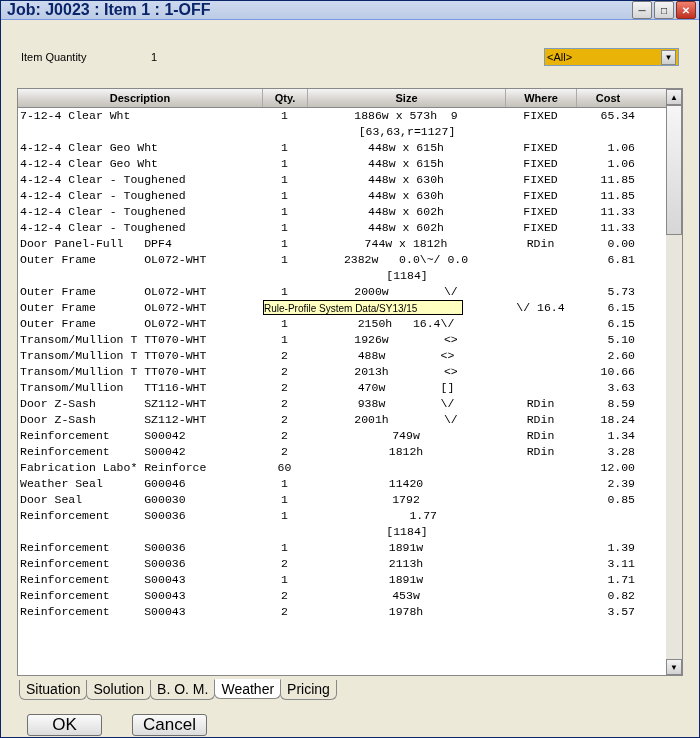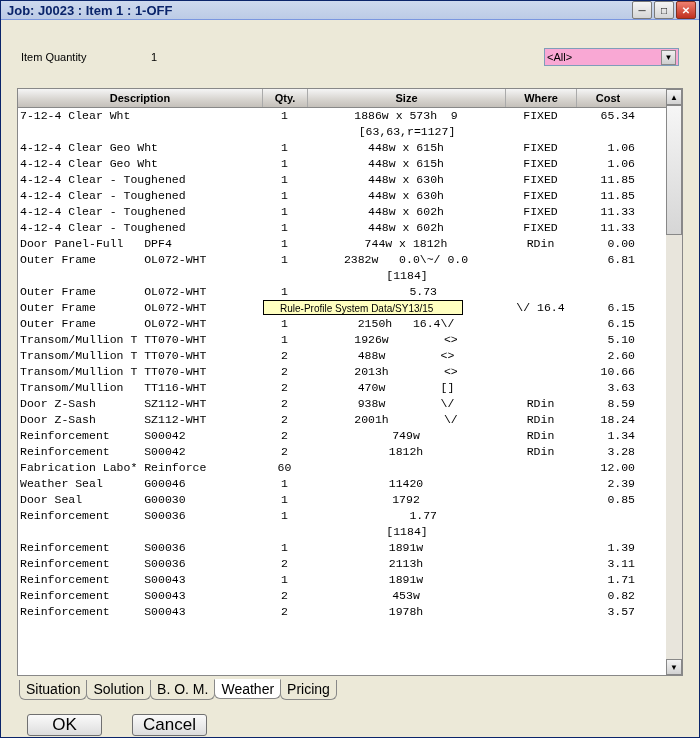--- a/index.html
+++ b/index.html
@@ -21,21 +21,21 @@
   .titlebar {
     height: 22px;
     background: linear-gradient(#cdd9ee,#bccbe6);
     display: flex;
     align-items: center;
     padding-left: 6px;
     border-bottom: 1px solid #7a96df;
   }
   .titlebar-text {
     flex: 1;
-    font-size: 13px;
+    font-size: 16px;
     color: #0a246a;
     font-weight: bold;
   }
   .win-btns { display: flex; gap: 2px; padding-right: 3px; }
   .win-btn {
     width: 20px; height: 18px;
     border: 1px solid #7a7a7a;
     background: linear-gradient(#f5f5f5,#d5d5d5);
     border-radius: 2px;
     display: flex; align-items: center; justify-content: center;
@@ -55,21 +55,21 @@
   .toprow {
     display: flex;
     align-items: center;
     margin: 18px 4px 6px 4px;
   }
   .toprow .iql { width: 130px; }
   .toprow .iqv { flex: 1; }
   .combo {
     width: 135px;
     border: 1px solid #7f9db9;
-    background: #f9a8d4;
+    background: #eab308;
     height: 18px;
     display: flex; align-items: center;
     padding: 0 2px;
   }
   .combo .ct { flex: 1; font-size: 11px; }
   .combo .cb {
     width: 15px; height: 15px;
     background: linear-gradient(#f0f0f0,#cfcfcf);
     border: 1px solid #888;
     display: flex; align-items: center; justify-content: center;
@@ -134,21 +134,21 @@
   .subrow .spacer { width: 290px; }
   .subrow .val { width:198px; text-align:center; }
   .tooltip-row .c-qty {
     width: 200px;
     text-align: left;
     position: relative;
     background: #ffffc0;
     border: 1px solid #000;
     font-family: "Tahoma", sans-serif;
     font-size: 10px;
-    padding: 0 16px;
+    padding: 0 0;
     height: 15px;
     margin-top: 0px;
   }
   .tooltip-row .c-size { width: 43px; text-align: right; padding-right: 10px; }
   .vscroll {
     width: 16px;
     background: #ece9d8;
     display: flex; flex-direction: column;
   }
   .vscroll .arr {
@@ -244,21 +244,21 @@
             <div class="row"><div class="cell c-desc">4-12-4 Clear - Toughened</div><div class="cell c-qty">1</div><div class="cell c-size">448w x 630h</div><div class="cell c-where">FIXED</div><div class="cell c-cost">11.85</div></div>
             <div class="row"><div class="cell c-desc">4-12-4 Clear - Toughened</div><div class="cell c-qty">1</div><div class="cell c-size">448w x 630h</div><div class="cell c-where">FIXED</div><div class="cell c-cost">11.85</div></div>
             <div class="row"><div class="cell c-desc">4-12-4 Clear - Toughened</div><div class="cell c-qty">1</div><div class="cell c-size">448w x 602h</div><div class="cell c-where">FIXED</div><div class="cell c-cost">11.33</div></div>
             <div class="row"><div class="cell c-desc">4-12-4 Clear - Toughened</div><div class="cell c-qty">1</div><div class="cell c-size">448w x 602h</div><div class="cell c-where">FIXED</div><div class="cell c-cost">11.33</div></div>
             <div class="row"><div class="cell c-desc">Door Panel-Full   DPF4</div><div class="cell c-qty">1</div><div class="cell c-size">744w x 1812h</div><div class="cell c-where">RDin</div><div class="cell c-cost">0.00</div></div>
             <div class="row"><div class="cell c-desc">Outer Frame       OL072-WHT</div><div class="cell c-qty">1</div><div class="cell c-size">2382w   0.0\~/ 0.0</div><div class="cell c-where"></div><div class="cell c-cost">6.81</div></div>
             <div class="subrow">
               <div class="spacer"></div>
               <div class="val">[1184]</div>
             </div>
-            <div class="row"><div class="cell c-desc">Outer Frame       OL072-WHT</div><div class="cell c-qty">1</div><div class="cell c-where"></div><div class="cell c-cost">5.73</div></div>
+            <div class="row"><div class="cell c-desc">Outer Frame       OL072-WHT</div><div class="cell c-qty">1</div><div class="cell c-size">2000w        \/</div><div class="cell c-where"></div><div class="cell c-cost">5.73</div></div>
             <div class="row tooltip-row"><div class="cell c-desc">Outer Frame       OL072-WHT</div><div class="cell c-qty">Rule-Profile System Data/SY13/15</div><div class="cell c-size"></div><div class="cell c-where">\/ 16.4</div><div class="cell c-cost">6.15</div></div>
             <div class="row"><div class="cell c-desc">Outer Frame       OL072-WHT</div><div class="cell c-qty">1</div><div class="cell c-size">2150h   16.4\/</div><div class="cell c-where"></div><div class="cell c-cost">6.15</div></div>
             <div class="row"><div class="cell c-desc">Transom/Mullion T TT070-WHT</div><div class="cell c-qty">1</div><div class="cell c-size">1926w        &lt;&gt;</div><div class="cell c-where"></div><div class="cell c-cost">5.10</div></div>
             <div class="row"><div class="cell c-desc">Transom/Mullion T TT070-WHT</div><div class="cell c-qty">2</div><div class="cell c-size">488w        &lt;&gt;</div><div class="cell c-where"></div><div class="cell c-cost">2.60</div></div>
             <div class="row"><div class="cell c-desc">Transom/Mullion T TT070-WHT</div><div class="cell c-qty">2</div><div class="cell c-size">2013h        &lt;&gt;</div><div class="cell c-where"></div><div class="cell c-cost">10.66</div></div>
             <div class="row"><div class="cell c-desc">Transom/Mullion   TT116-WHT</div><div class="cell c-qty">2</div><div class="cell c-size">470w        []</div><div class="cell c-where"></div><div class="cell c-cost">3.63</div></div>
             <div class="row"><div class="cell c-desc">Door Z-Sash       SZ112-WHT</div><div class="cell c-qty">2</div><div class="cell c-size">938w        \/</div><div class="cell c-where">RDin</div><div class="cell c-cost">8.59</div></div>
             <div class="row"><div class="cell c-desc">Door Z-Sash       SZ112-WHT</div><div class="cell c-qty">2</div><div class="cell c-size">2001h        \/</div><div class="cell c-where">RDin</div><div class="cell c-cost">18.24</div></div>
             <div class="row"><div class="cell c-desc">Reinforcement     S00042</div><div class="cell c-qty">2</div><div class="cell c-size">749w</div><div class="cell c-where">RDin</div><div class="cell c-cost">1.34</div></div>
             <div class="row"><div class="cell c-desc">Reinforcement     S00042</div><div class="cell c-qty">2</div><div class="cell c-size">1812h</div><div class="cell c-where">RDin</div><div class="cell c-cost">3.28</div></div>

